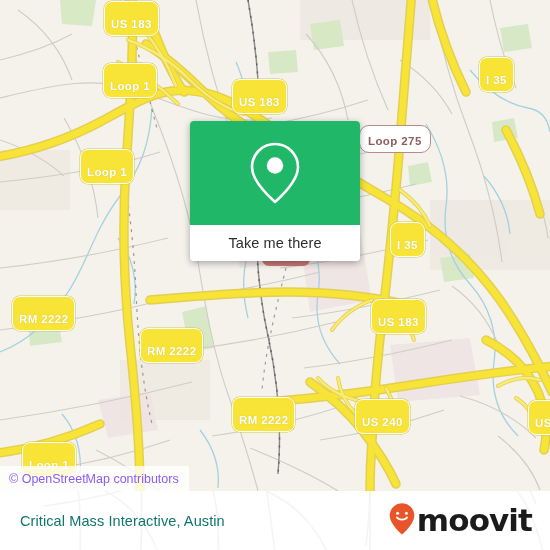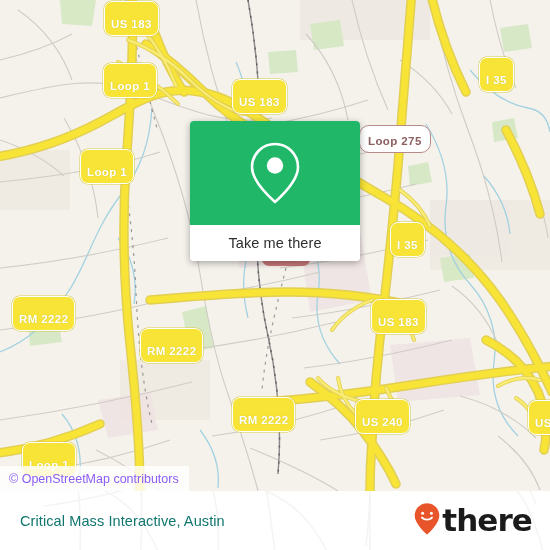--- a/index.html
+++ b/index.html
@@ -378,18 +378,18 @@
       <span id="footer-title">Critical Mass Interactive, Austin</span>
       <span id="brand">
         <span>
           <svg width="28" height="34" viewBox="0 0 28 34" xmlns="http://www.w3.org/2000/svg">
             <path d="M14 1.2 C7.2 1.2 1.7 6.7 1.7 13.5 C1.7 21.1 10.6 29.6 14 32.6 C17.4 29.6 26.3 21.1 26.3 13.5 C26.3 6.7 20.8 1.2 14 1.2 Z" fill="#e8552a"></path>
             <circle cx="9.6" cy="11.2" r="1.5" fill="#ffffff"></circle>
             <circle cx="18.4" cy="11.2" r="1.5" fill="#ffffff"></circle>
             <path d="M9 15.6 C10.6 18.3 17.4 18.3 19 15.6" fill="none" stroke="#ffffff" stroke-width="1.9" stroke-linecap="round"></path>
           </svg>
         </span>
-        <span id="brand-wordmark">there</span>
+        <span id="brand-wordmark">moovit</span>
       </span>
     </div>
   </div>
 
 </div>
 
 </body></html>

